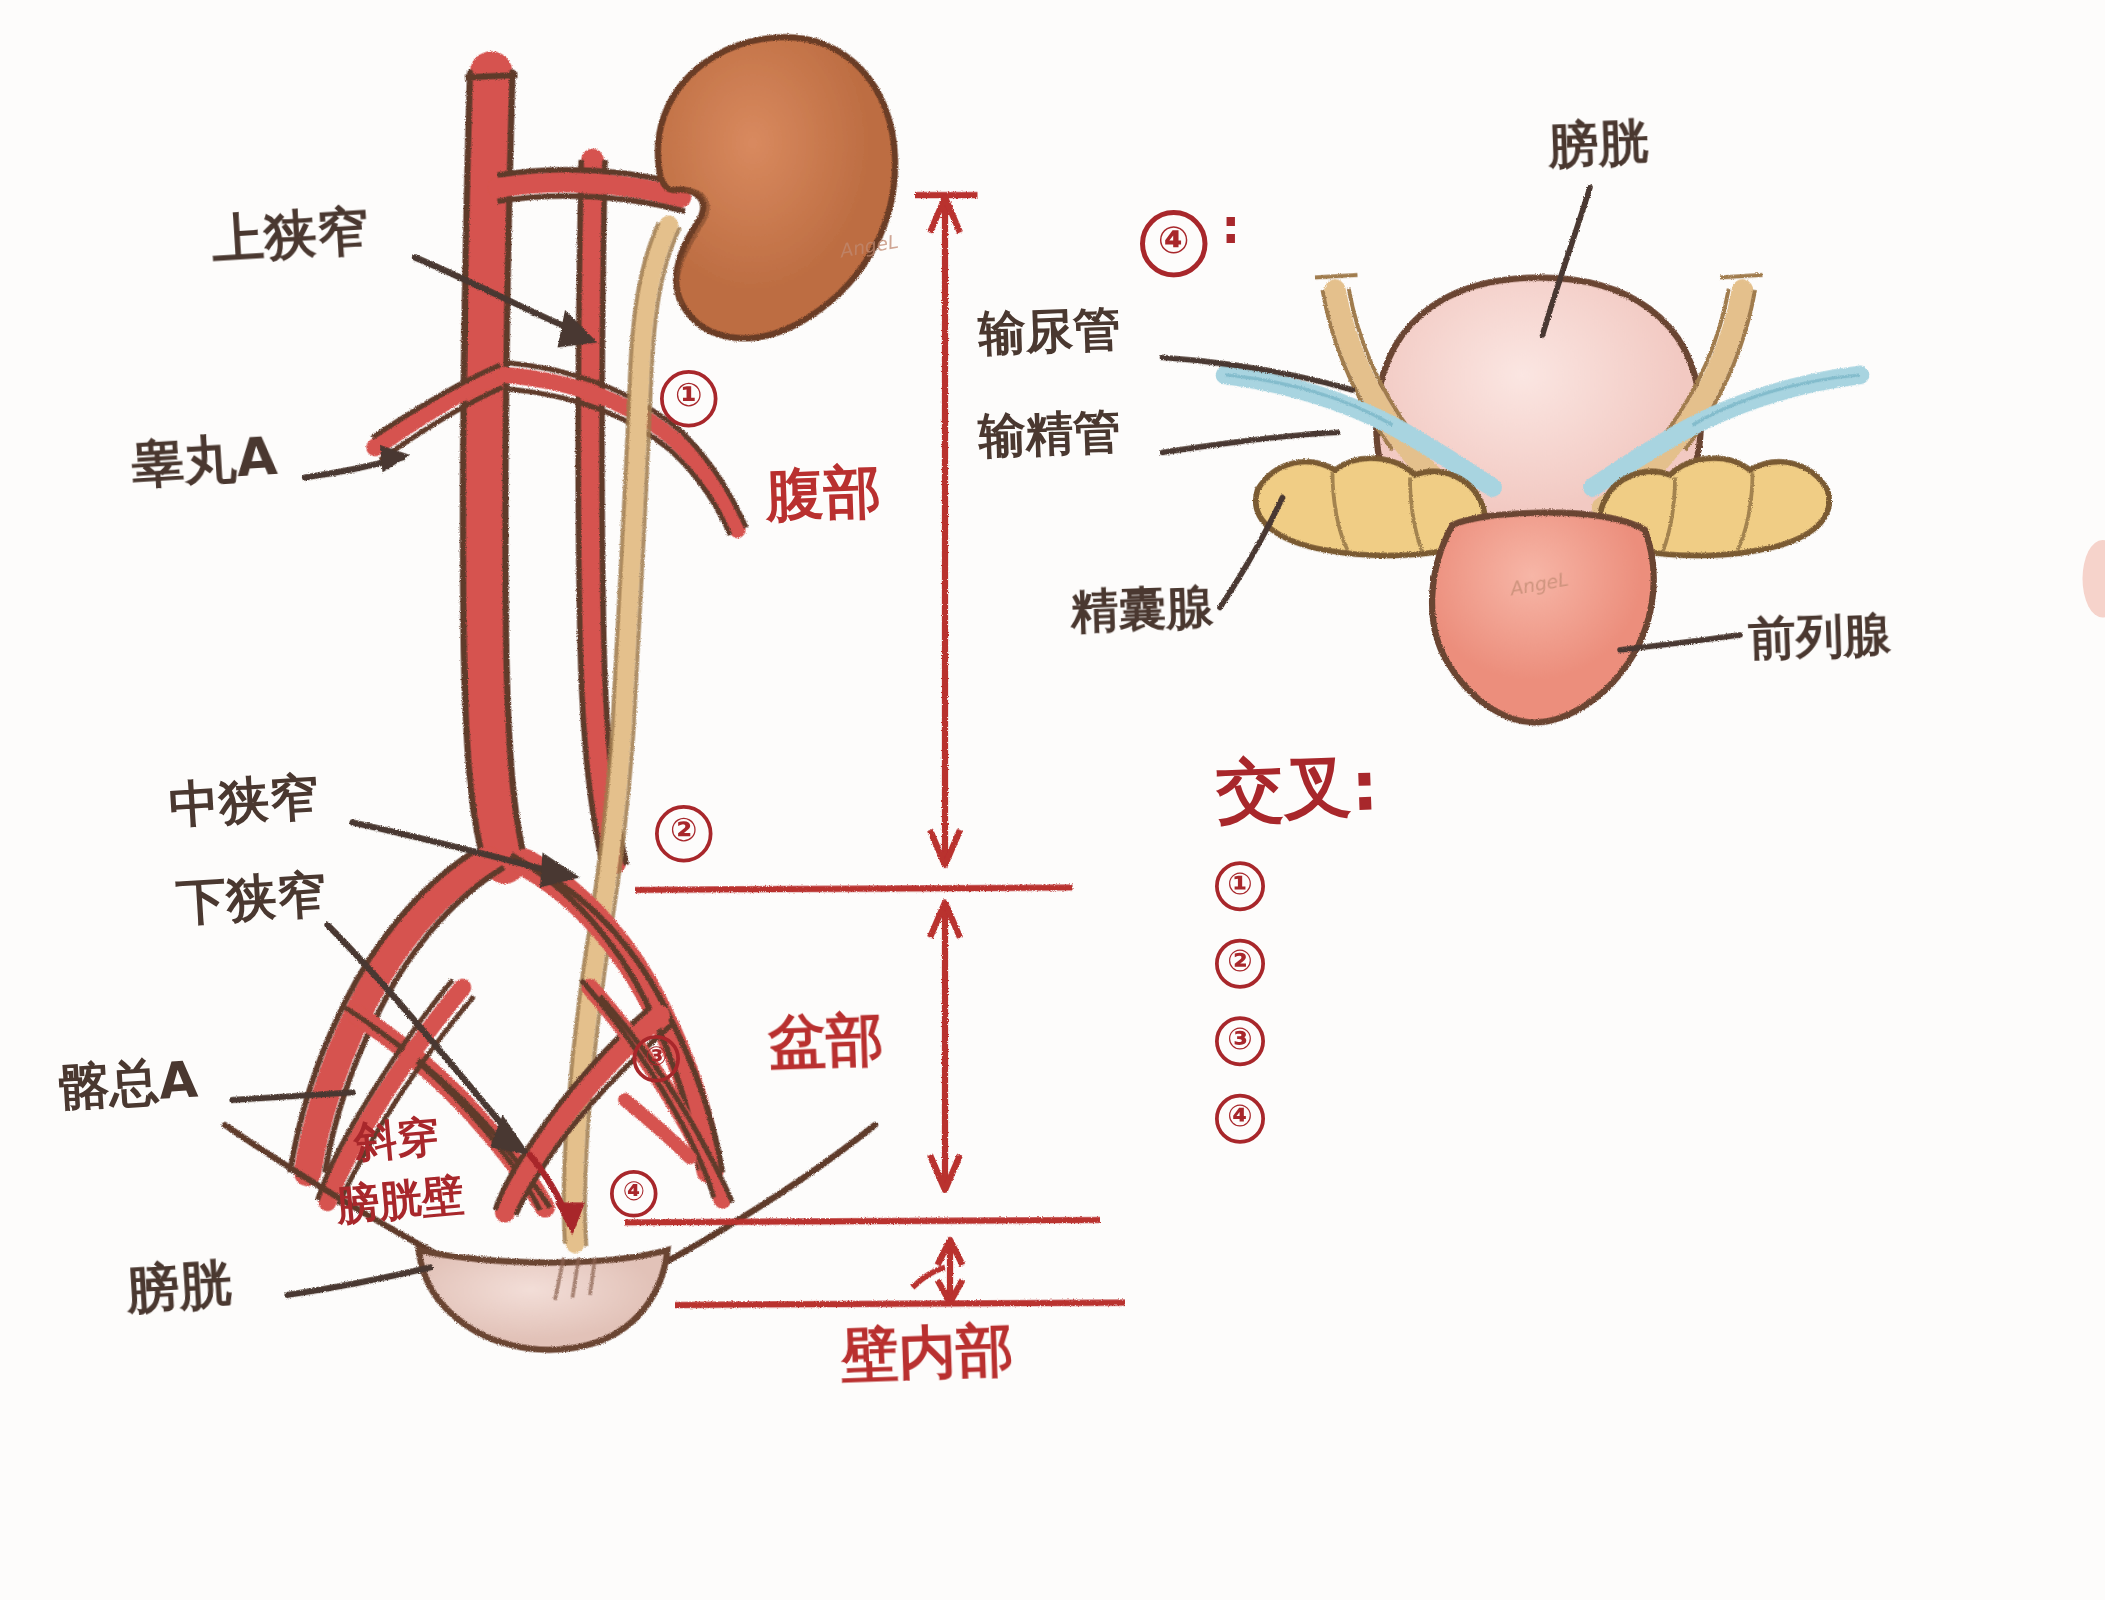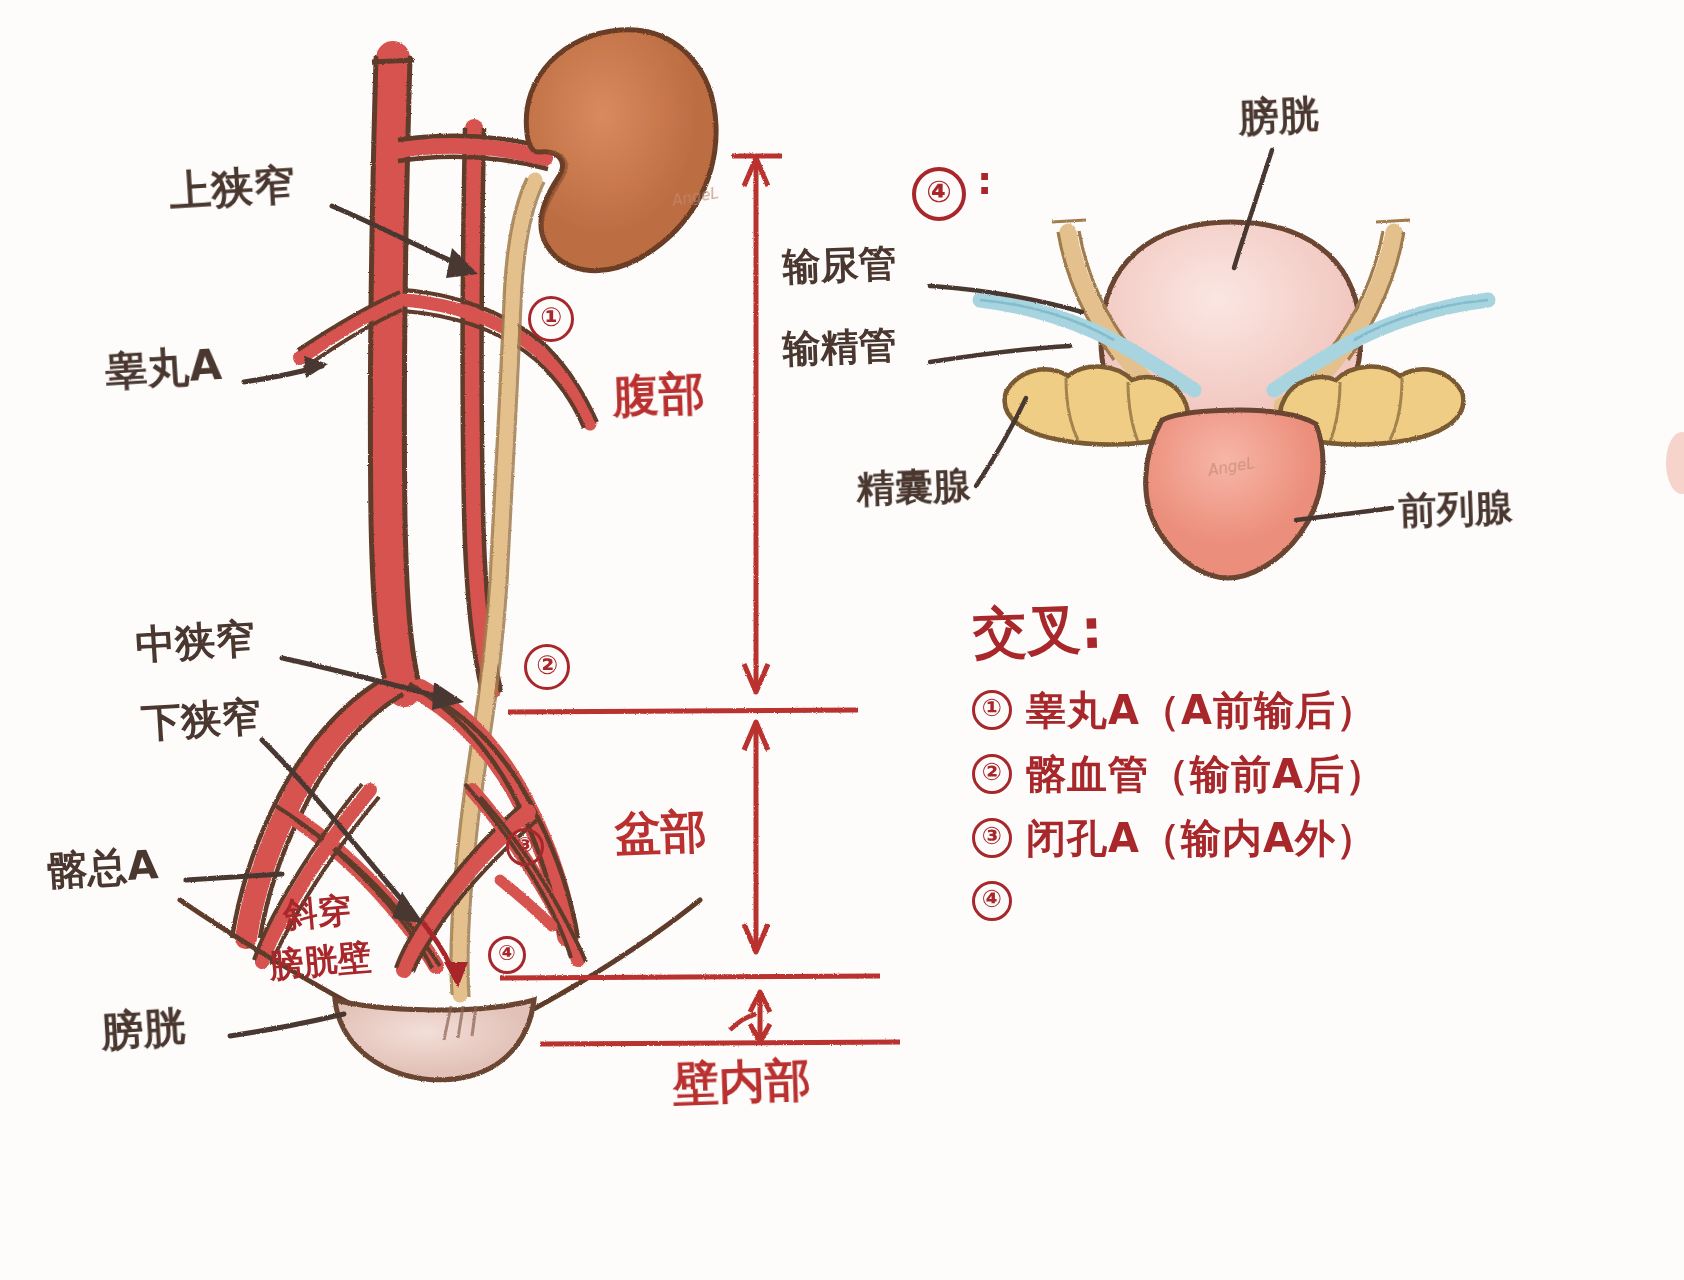--- a/index.html
+++ b/index.html
@@ -278,29 +278,26 @@
 
   <div class="lbl ink hand t38 skew3" style="left:856px;top:470px;">精囊腺</div>
 
   <div class="lbl ink hand t38 skew3" style="left:1398px;top:492px;">前列腺</div>
 
   <div class="lbl" style="left:972px;top:606px;">
     <div class="red hand skew3" style="font-size:54px;margin-bottom:26px;">交叉:</div>
 
     <div class="legend-row">
       <span class="circnum">①</span>
-      <span class="legend-txt">睾丸A（A前输后）</span>
     </div>
     <div class="legend-row">
       <span class="circnum">②</span>
-      <span class="legend-txt">髂血管（输前A后）</span>
     </div>
     <div class="legend-row">
       <span class="circnum">③</span>
-      <span class="legend-txt">闭孔A（输内A外）</span>
     </div>
     <div class="legend-row">
       <span class="circnum">④</span>
     </div>
   </div>
 
   <div class="watermark" style="left:672px;top:188px;">AngeL</div>
   <div class="watermark" style="left:1208px;top:458px;">AngeL</div>
 
   <div class="edge-mark" style="right:-14px;top:432px;width:32px;height:62px;background:#f6d3cb;"></div>

